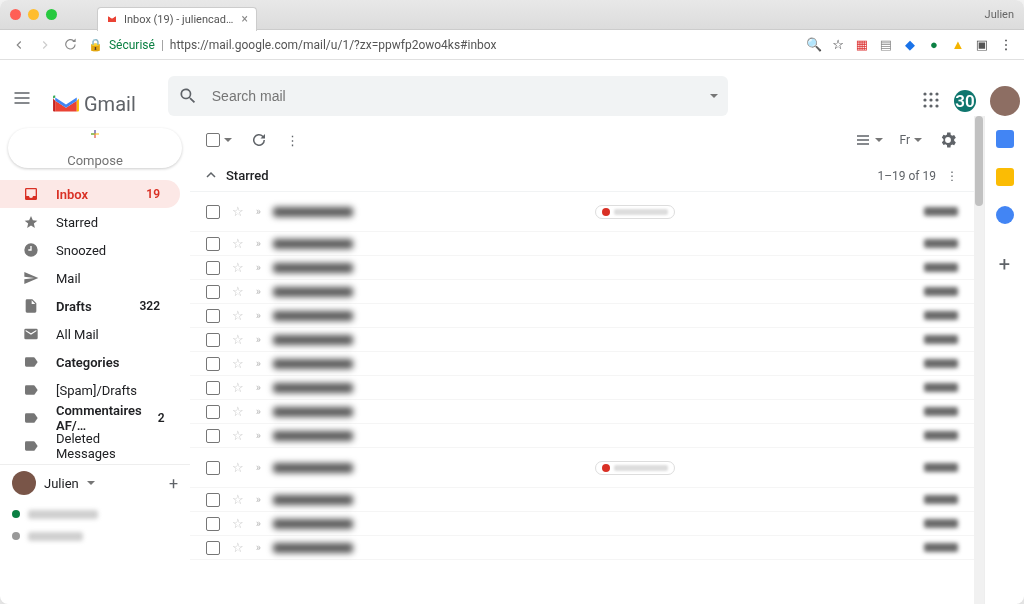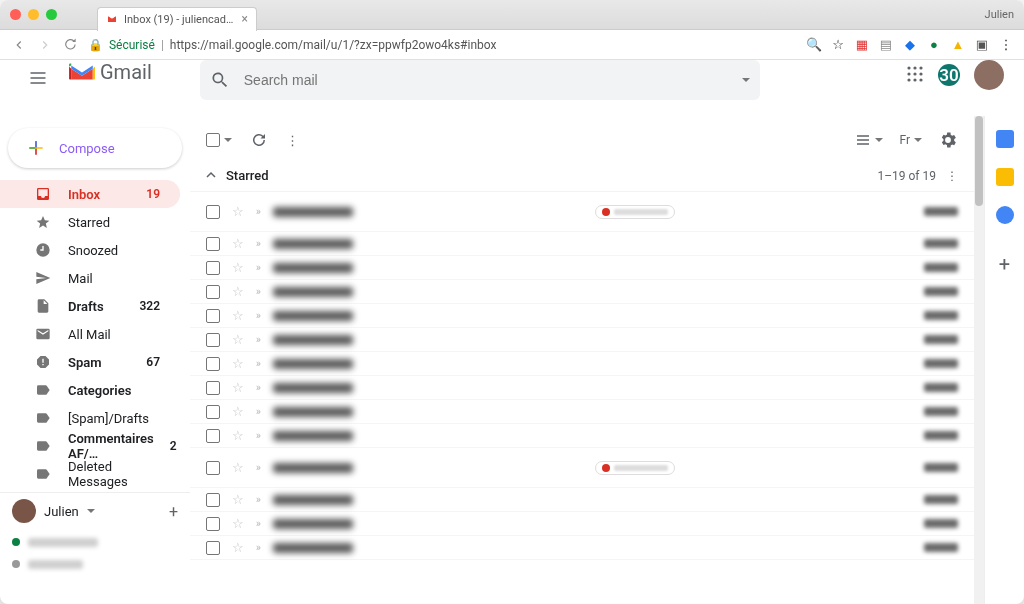--- a/index.html
+++ b/index.html
@@ -13,36 +13,36 @@
 .tab .favicon { width: 12px; height: 12px; flex: 0 0 12px; }
 .tab .ttl { white-space: nowrap; overflow: hidden; text-overflow: ellipsis; }
 .tab .x { font-size: 12px; color: #888; }
 .profname { margin-left: auto; font-size: 11px; color: #666; }
 .addr { height: 30px; display: flex; align-items: center; padding: 0 10px; gap: 8px; border-bottom: 1px solid #e0e0e0; }
 .nav-btn { width: 18px; height: 18px; display: flex; align-items: center; justify-content: center; color: #888; }
 .urlbar { flex: 1; display: flex; align-items: center; gap: 6px; font-size: 12px; color: #333; }
 .lock-green { color: #0b8043; font-size: 12px; }
 .ext { width: 16px; height: 16px; display: inline-flex; align-items: center; justify-content: center; }
 .gmail-app { flex: 1; display: flex; flex-direction: column; overflow: hidden; }
-.gbar { height: 56px; display: flex; align-items: flex-start; padding: 0 20px; gap: 12px; }
+.gbar { height: 56px; display: flex; align-items: flex-end; padding: 0 4px; gap: 12px; }
 .burger { width: 36px; height: 36px; display: flex; align-items: center; justify-content: center; color: #5f6368; border-radius: 50%; }
 .logo { display: flex; align-items: center; gap: 4px; font-size: 20px; color: #5f6368; }
 .logo svg { width: 28px; height: 22px; }
-.searchwrap { margin-left: 36px; flex: 1; max-width: 560px; height: 40px; background: #f1f3f4; border-radius: 6px; display: flex; align-items: center; padding: 0 10px; gap: 14px; }
+.searchwrap { margin-left: 20px; flex: 1; max-width: 560px; height: 40px; background: #f1f3f4; border-radius: 6px; display: flex; align-items: center; padding: 0 10px; gap: 14px; }
 .searchwrap input { flex: 1; border: none; background: transparent; font-size: 14px; outline: none; color: #5f6368; }
 .gbar-right { margin-left: auto; display: flex; align-items: center; gap: 14px; }
 .apps-grid { width: 18px; height: 18px; }
 .notif { width: 22px; height: 22px; border-radius: 50%; background: #0f766e; color: #fff; font-size: 17px; display: flex; align-items: center; justify-content: center; font-weight: 600; }
 .avatar { width: 30px; height: 30px; border-radius: 50%; background: #8d6e63; }
 .main-area { flex: 1; display: flex; overflow: hidden; }
 .sidebar { width: 190px; flex-shrink: 0; padding: 6px 0; overflow: hidden; }
-.compose { margin: 6px 8px 12px 8px; height: 40px; border-radius: 20px; box-shadow: 0 1px 3px rgba(0,0,0,0.2); display: flex; align-items: center; gap: 13px; padding: 0 18px; color: #8b5cf6; font-size: 13px; background: #fff; }
+.compose { margin: 6px 8px 12px 8px; height: 40px; border-radius: 20px; box-shadow: 0 1px 3px rgba(0,0,0,0.2); display: flex; align-items: center; gap: 13px; padding: 0 18px; color: #737373; font-size: 13px; background: #fff; flex-direction: column; }
 .compose svg { width: 20px; height: 20px; }
 .navlist { list-style: none; }
-.navitem { height: 28px; display: flex; align-items: center; padding: 0 20px 0 34px; gap: 16px; font-size: 13px; color: #202124; border-radius: 0 14px 14px 0; margin-right: 10px; cursor: pointer; }
+.navitem { height: 28px; display: flex; align-items: center; padding: 0 20px 0 22px; gap: 16px; font-size: 13px; color: #202124; border-radius: 0 14px 14px 0; margin-right: 10px; cursor: pointer; }
 .navitem.active { background: #fce8e6; color: #d93025; font-weight: 600; }
 .navitem.bold { font-weight: 600; }
 .navitem .ico { width: 18px; height: 18px; color: #767676; flex-shrink: 0; display: flex; align-items: center; justify-content: center; }
 .navitem.active .ico { color: #d93025; }
 .navitem .cnt { margin-left: auto; font-size: 12px; }
 .hangouts-head { display: flex; align-items: center; gap: 8px; padding: 6px 12px; border-top: 1px solid #eee; margin-top: 4px; }
 .hangouts-head .av { width: 24px; height: 24px; border-radius: 50%; background: #795548; }
 .hangouts-list { padding: 2px 12px; }
 .hangouts-item { height: 22px; display: flex; align-items: center; gap: 8px; }
 .blur-txt { height: 9px; background: #cfcfcf; border-radius: 3px; filter: blur(2px); }
@@ -233,29 +233,20 @@
               <span class="ico">
                 <svg width="16" height="16" viewBox="0 0 24 24">
                   <path d="M20 4H4a2 2 0 0 0-2 2v12a2 2 0 0 0 2 2h16a2 2 0 0 0 2-2V6a2 2 0 0 0-2-2zm0 4l-8 5-8-5V6l8 5 8-5z"></path>
                 </svg>
               </span>
               <span>All Mail</span>
             </li>
             <li class="navitem bold">
               <span class="ico">
                 <svg width="16" height="16" viewBox="0 0 24 24">
-                  <path d="M15.7 3H8.3L3 8.3v7.4L8.3 21h7.4L21 15.7V8.3zM13 17h-2v-2h2zm0-4h-2V7h2z"></path>
-                </svg>
-              </span>
-              <span>Spam</span>
-              <span class="cnt">67</span>
-            </li>
-            <li class="navitem bold">
-              <span class="ico">
-                <svg width="16" height="16" viewBox="0 0 24 24">
                   <path d="M17.6 5.8A2 2 0 0 0 16 5H5a2 2 0 0 0-2 2v10a2 2 0 0 0 2 2h11a2 2 0 0 0 1.6-.8L22 12z"></path>
                 </svg>
               </span>
               <span>Categories</span>
             </li>
             <li class="navitem">
               <span class="ico">
                 <svg width="16" height="16" viewBox="0 0 24 24">
                   <path d="M17.6 5.8A2 2 0 0 0 16 5H5a2 2 0 0 0-2 2v10a2 2 0 0 0 2 2h11a2 2 0 0 0 1.6-.8L22 12z"></path>
                 </svg>

